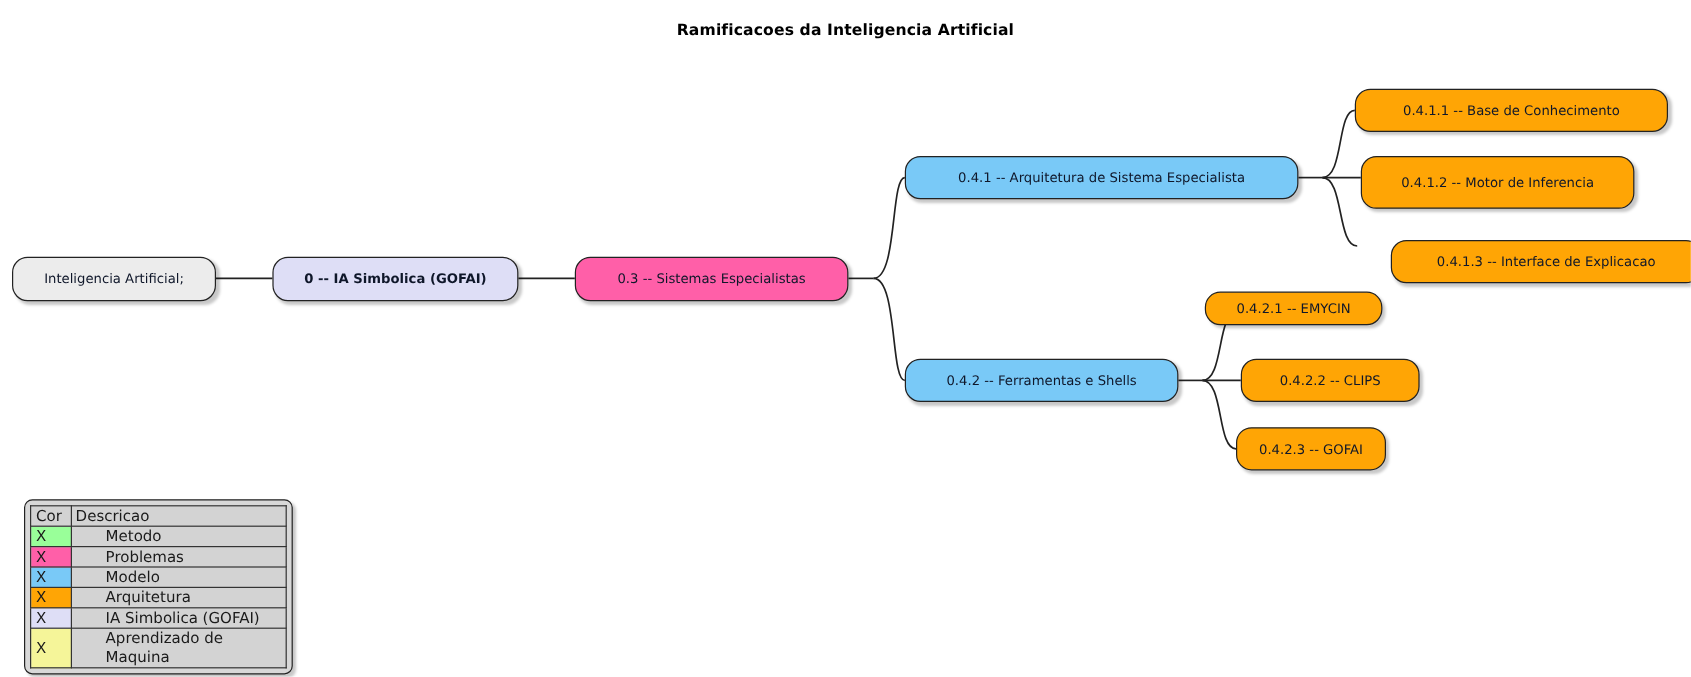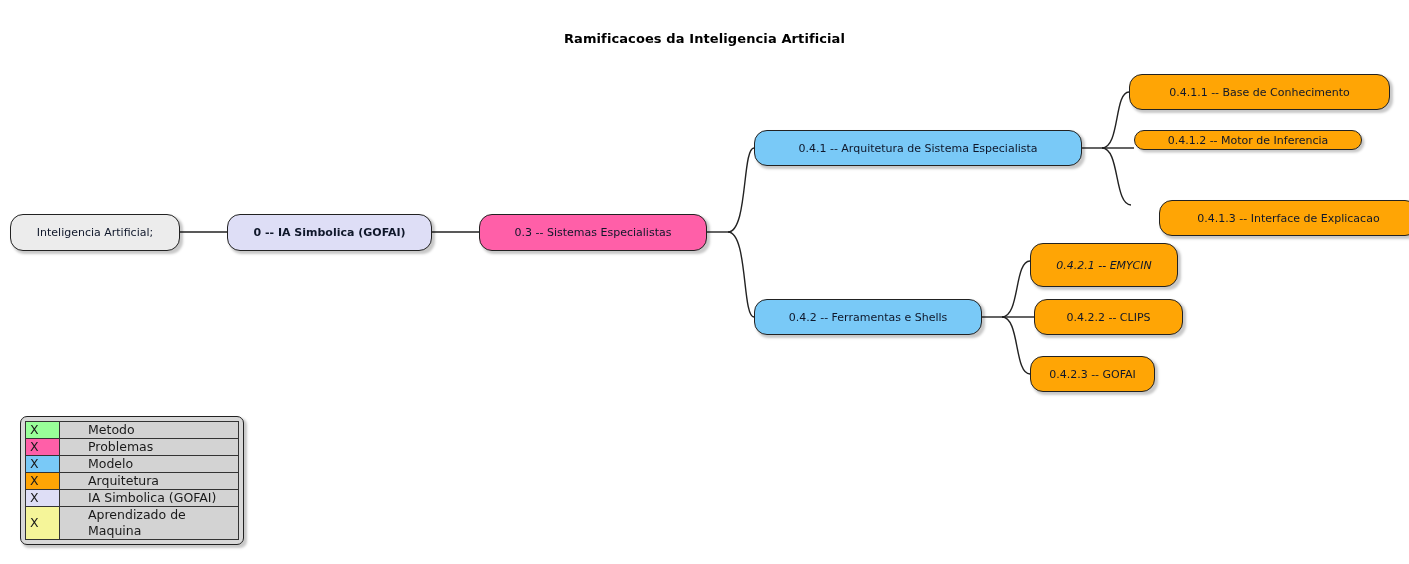--- a/index.html
+++ b/index.html
@@ -11,21 +11,21 @@
     width: 1409px;
     height: 564px;
     position: relative;
     overflow: hidden;
     font-family: "DejaVu Sans", sans-serif;
   }
 
   #diagram-title {
     position: absolute;
     left: 0;
-    top: 31px;
+    top: 18px;
     width: 1409px;
     text-align: center;
     font-size: 13px;
     font-weight: bold;
     color: #000000;
     letter-spacing: 0.1px;
   }
 
   
   #edges {
@@ -132,33 +132,37 @@
 <div class="node lavender" style="left:227px; top:214px; width:205px; height:37px;">0 -- IA Simbolica (GOFAI)</div>
 
 <div class="node pink" style="left:479px; top:214px; width:228px; height:37px;">0.3 -- Sistemas Especialistas</div>
 
 <div class="node blue" style="left:754px; top:130px; width:328px; height:36px;">0.4.1 -- Arquitetura de Sistema Especialista</div>
 
 <div class="node blue" style="left:754px; top:299px; width:228px; height:36px;">0.4.2 -- Ferramentas e Shells</div>
 
 <div class="node orange" style="left:1129px; top:74px; width:261px; height:36px;">0.4.1.1 -- Base de Conhecimento</div>
 
-<div class="node orange" style="left:1134px; top:130px; width:228px; height:20px;">0.4.1.2 -- Motor de Inferencia</div>
+<div class="node orange" style="left:1134px; top:130px; width:228px; height:44px;">0.4.1.2 -- Motor de Inferencia</div>
 
 <div class="node orange" style="left:1131px; top:200px; width:259px; height:36px;margin-left:28px;">0.4.1.3 -- Interface de Explicacao</div>
 
-<div class="node orange" style="left:1030px; top:243px; width:148px; height:44px;font-style:italic;">0.4.2.1 -- EMYCIN</div>
+<div class="node orange" style="left:1004px; top:243px; width:148px; height:28px;">0.4.2.1 -- EMYCIN</div>
 
 <div class="node orange" style="left:1034px; top:299px; width:149px; height:36px;">0.4.2.2 -- CLIPS</div>
 
 <div class="node orange" style="left:1030px; top:356px; width:125px; height:36px;">0.4.2.3 -- GOFAI</div>
 
 <div id="legend">
   <table>
     <tbody>
+      <tr class="header">
+        <td class="cor-cell">Cor</td>
+        <td class="desc">Descricao</td>
+      </tr>
       <tr class="item">
         <td class="cor-cell sw-metodo">X</td>
         <td class="desc">Metodo</td>
       </tr>
       <tr class="item">
         <td class="cor-cell sw-problemas">X</td>
         <td class="desc">Problemas</td>
       </tr>
       <tr class="item">
         <td class="cor-cell sw-modelo">X</td>

